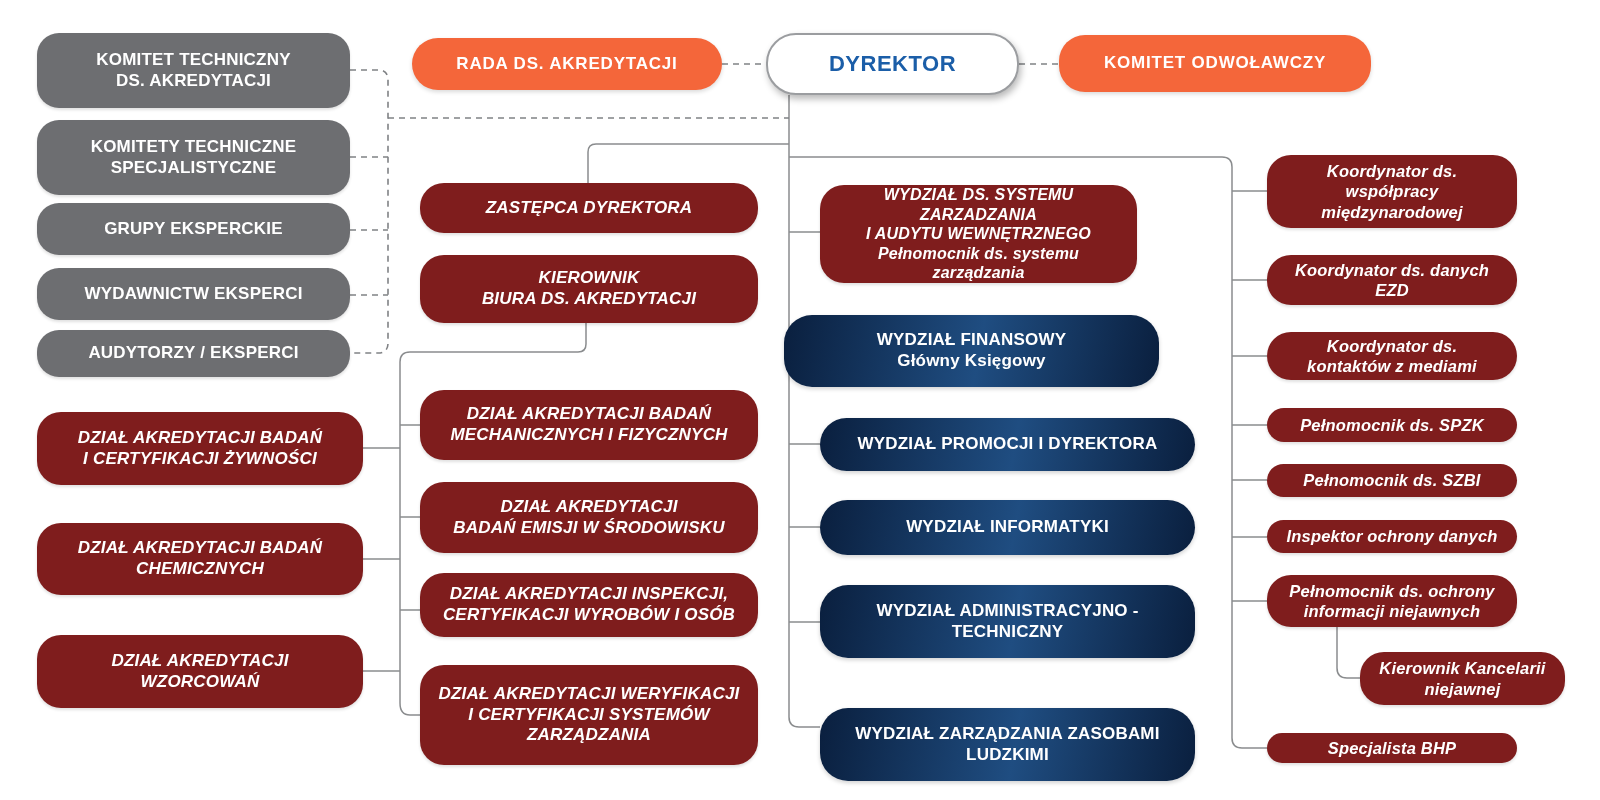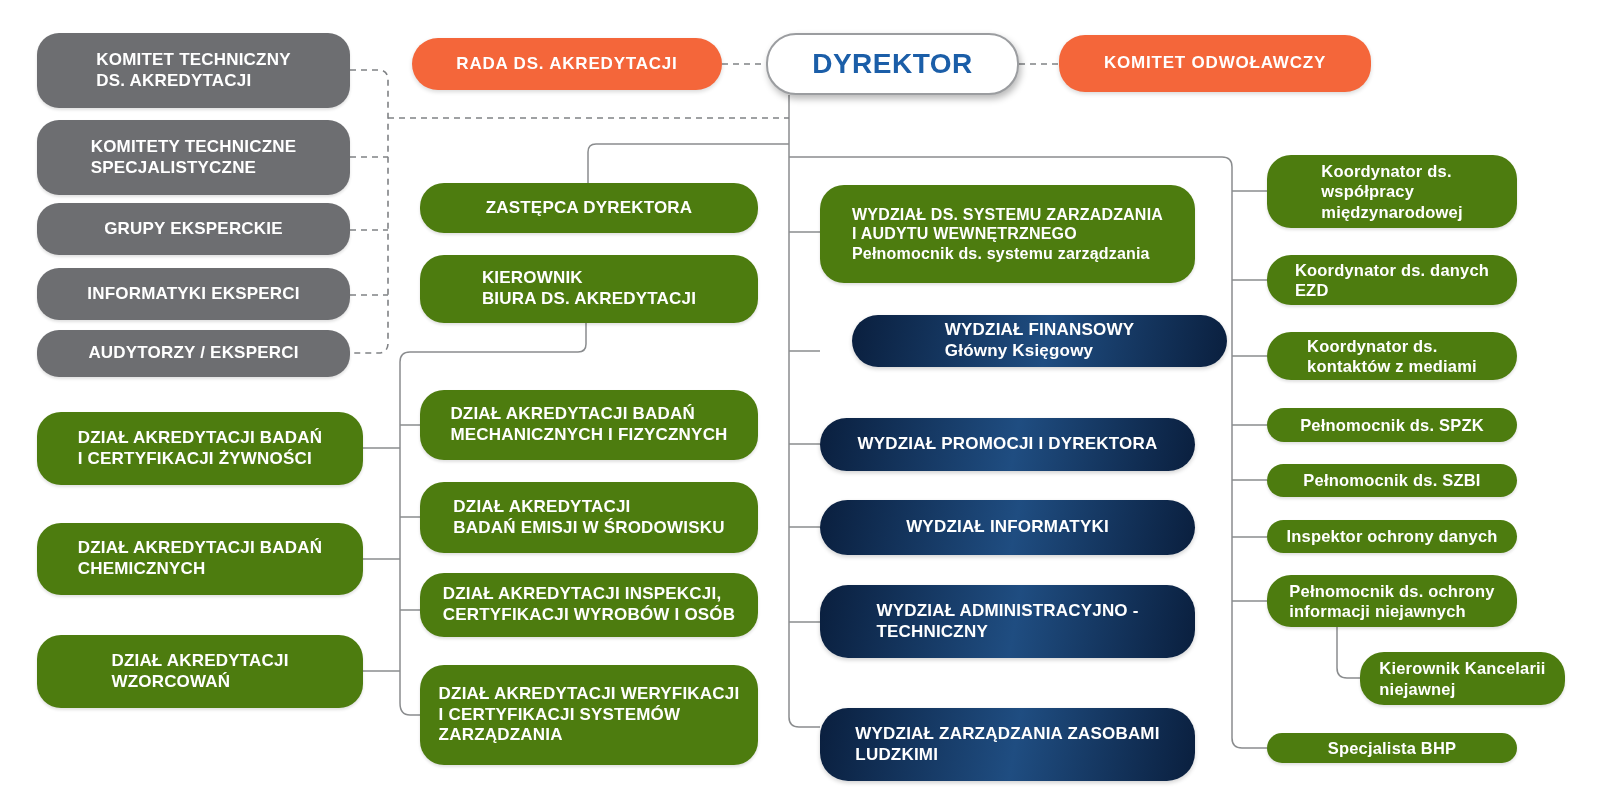--- a/index.html
+++ b/index.html
@@ -2,38 +2,38 @@
 <html><head>
 <meta charset="utf-8">
 <style>
   html,body{margin:0;padding:0;background:#ffffff;}
   body{font-family:"Liberation Sans","DejaVu Sans",sans-serif;}
   .stage{position:relative;width:1600px;height:800px;background:#ffffff;overflow:hidden;}
   svg.wires{position:absolute;left:0;top:0;width:1600px;height:800px;}
   .node{
     position:absolute;
     display:flex;align-items:center;justify-content:center;
-    text-align:left;
+    text-align:center;
     color:#ffffff;
     font-weight:bold;
     font-size:17px;
     line-height:1.22;
     white-space:pre-line;
     border-radius:24px;
     padding:4px 10px;
     box-sizing:border-box;
     letter-spacing:.2px;
   }
   .gray{background:#6d6e71;border-radius:22px;box-shadow:0 2px 3px rgba(0,0,0,.12);}
-  .blue{background:#4d7c0f;box-shadow:0 2px 3px rgba(0,0,0,.12);}
+  .blue{background:#7f1d1d;box-shadow:0 2px 3px rgba(0,0,0,.12);font-style:italic;}
   .navy{background:linear-gradient(100deg,#0a1f3e 0%,#1f4d81 52%,#0a1f3e 100%);border-radius:28px;box-shadow:0 2px 4px rgba(0,0,0,.18);}
   .orange{background:#f4663a;border-radius:26px;letter-spacing:.8px;box-shadow:0 2px 4px rgba(0,0,0,.15);}
   .dir{
     background:#ffffff;color:#1b5ea8;border:2px solid #9b9da0;border-radius:30px;
-    font-size:28px;letter-spacing:.5px;box-shadow:2px 4px 7px rgba(0,0,0,.28);
+    font-size:22px;letter-spacing:.5px;box-shadow:2px 4px 7px rgba(0,0,0,.28);
   }
   .fs16{font-size:16px;}
   .rc{font-size:16.5px;border-radius:24px;}
 </style>
 </head>
 <body>
 
 <div class="stage">
 
   <svg class="wires" viewBox="0 0 1600 800">
@@ -75,21 +75,21 @@
 
   <div class="node orange" style="left:412px;top:38px;width:310px;height:52px">RADA DS. AKREDYTACJI</div>
   <div class="node dir" style="left:766px;top:33px;width:253px;height:62px">DYREKTOR</div>
   <div class="node orange" style="left:1059px;top:35px;width:312px;height:57px">KOMITET ODWOŁAWCZY</div>
 
   <div class="node gray" style="left:37px;top:33px;width:313px;height:75px">KOMITET TECHNICZNY
 DS. AKREDYTACJI</div>
   <div class="node gray" style="left:37px;top:203px;width:313px;height:52px">GRUPY EKSPERCKIE</div>
   <div class="node gray" style="left:37px;top:120px;width:313px;height:75px">KOMITETY TECHNICZNE
 SPECJALISTYCZNE</div>
-  <div class="node gray" style="left:37px;top:268px;width:313px;height:52px">INFORMATYKI EKSPERCI</div>
+  <div class="node gray" style="left:37px;top:268px;width:313px;height:52px">WYDAWNICTW EKSPERCI</div>
   <div class="node gray" style="left:37px;top:330px;width:313px;height:47px">AUDYTORZY / EKSPERCI</div>
 
   <div class="node blue" style="left:420px;top:183px;width:338px;height:50px">ZASTĘPCA DYREKTORA</div>
   <div class="node blue" style="left:420px;top:255px;width:338px;height:68px">KIEROWNIK
 BIURA DS. AKREDYTACJI</div>
   <div class="node blue" style="left:420px;top:390px;width:338px;height:70px">DZIAŁ AKREDYTACJI BADAŃ
 MECHANICZNYCH I FIZYCZNYCH</div>
   <div class="node blue" style="left:420px;top:482px;width:338px;height:71px">DZIAŁ AKREDYTACJI
 BADAŃ EMISJI W ŚRODOWISKU</div>
   <div class="node blue" style="left:420px;top:573px;width:338px;height:64px">DZIAŁ AKREDYTACJI INSPEKCJI,
@@ -98,24 +98,24 @@
 I CERTYFIKACJI SYSTEMÓW
 ZARZĄDZANIA</div>
 
   <div class="node blue" style="left:37px;top:412px;width:326px;height:73px">DZIAŁ AKREDYTACJI BADAŃ
 I CERTYFIKACJI ŻYWNOŚCI</div>
   <div class="node blue" style="left:37px;top:523px;width:326px;height:72px">DZIAŁ AKREDYTACJI BADAŃ
 CHEMICZNYCH</div>
   <div class="node blue" style="left:37px;top:635px;width:326px;height:73px">DZIAŁ AKREDYTACJI
 WZORCOWAŃ</div>
 
-  <div class="node blue fs16" style="left:820px;top:185px;width:375px;height:98px">WYDZIAŁ DS. SYSTEMU ZARZADZANIA
+  <div class="node blue fs16" style="left:820px;top:185px;width:317px;height:98px">WYDZIAŁ DS. SYSTEMU ZARZADZANIA
 I AUDYTU WEWNĘTRZNEGO
 Pełnomocnik ds. systemu zarządzania</div>
-  <div class="node navy" style="left:852px;top:315px;width:375px;height:52px">WYDZIAŁ FINANSOWY
+  <div class="node navy" style="left:784px;top:315px;width:375px;height:72px">WYDZIAŁ FINANSOWY
 Główny Księgowy</div>
   <div class="node navy" style="left:820px;top:418px;width:375px;height:53px">WYDZIAŁ PROMOCJI I DYREKTORA</div>
   <div class="node navy" style="left:820px;top:500px;width:375px;height:55px">WYDZIAŁ INFORMATYKI</div>
   <div class="node navy" style="left:820px;top:585px;width:375px;height:73px">WYDZIAŁ ADMINISTRACYJNO -
 TECHNICZNY</div>
   <div class="node navy" style="left:820px;top:708px;width:375px;height:73px">WYDZIAŁ ZARZĄDZANIA ZASOBAMI
 LUDZKIMI</div>
 
   <div class="node blue rc" style="left:1267px;top:155px;width:250px;height:73px">Koordynator ds.
 współpracy

